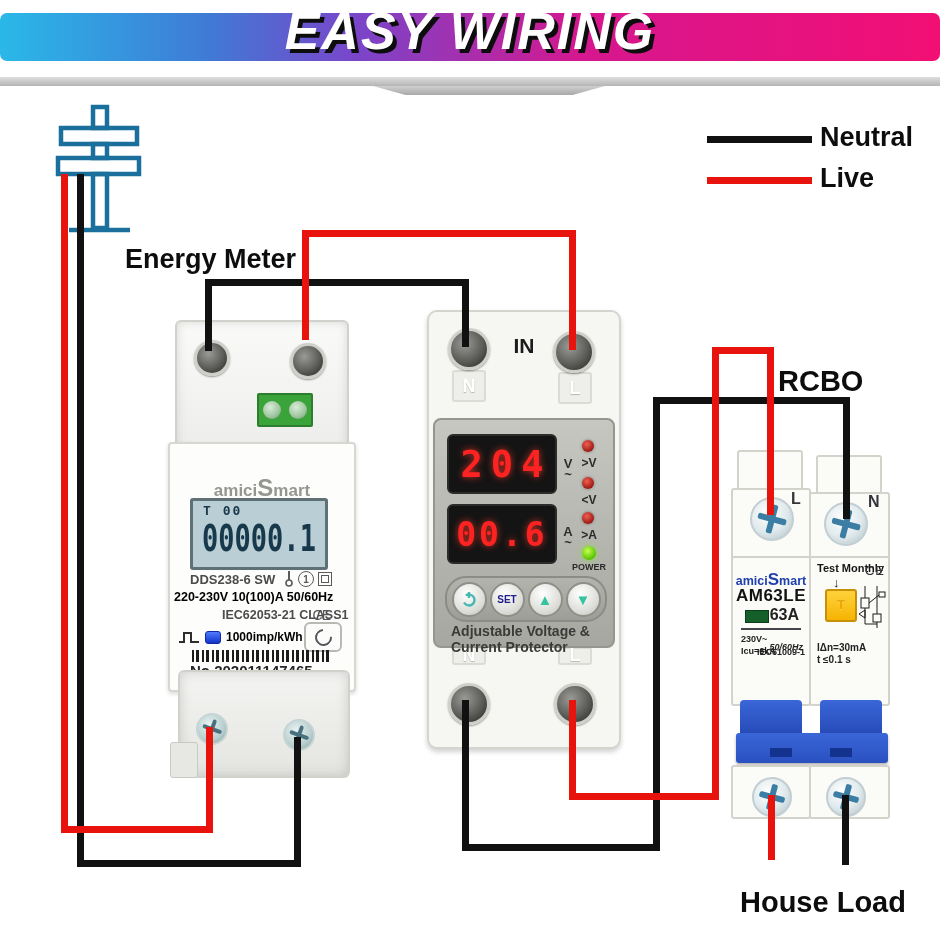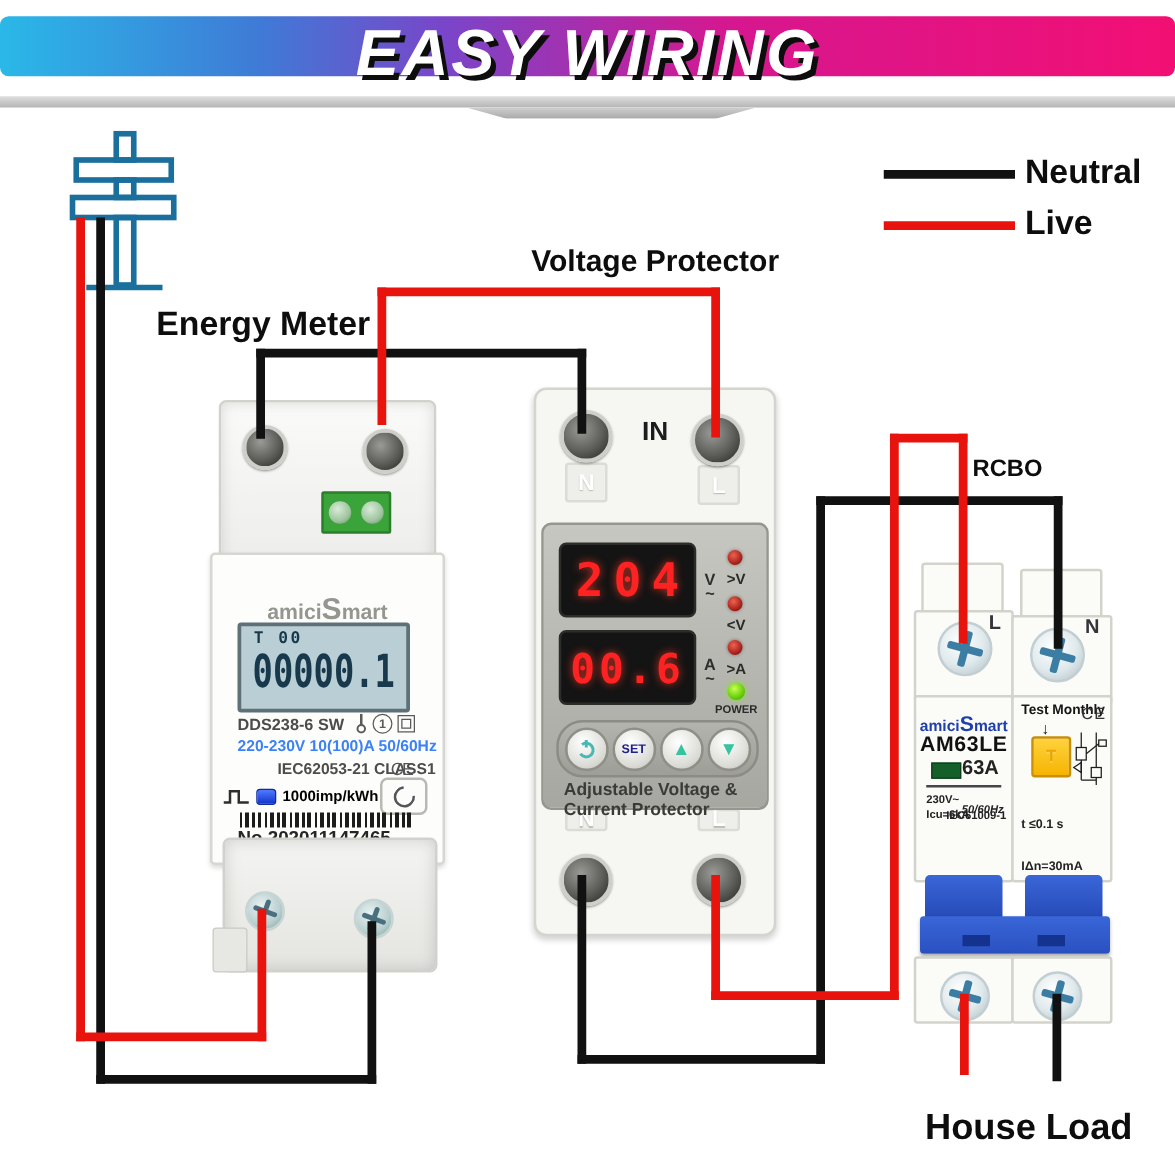--- a/index.html
+++ b/index.html
@@ -2,21 +2,21 @@
 <html><head>
 <meta charset="utf-8">
 <style>
   html,body{margin:0;padding:0;background:#ffffff;}
   #canvas{position:relative;width:940px;height:940px;background:#ffffff;overflow:hidden;
           font-family:"Liberation Sans",sans-serif;}
 
   
   .banner{position:absolute;left:0;top:13px;width:940px;height:48px;border-radius:7px;
           background:linear-gradient(90deg,#2ab8e8 0%,#3f7bd6 22%,#7a45c9 38%,#d6178f 62%,#f20f74 100%);
-          display:flex;align-items:flex-start;justify-content:center;}
+          display:flex;align-items:flex-end;justify-content:center;}
   .banner-title{color:#fff;font-size:52px;font-weight:bold;font-style:italic;letter-spacing:2px;
           text-shadow:4px 4px 0 #0d0d0d;}
   .banner-ribbon{position:absolute;left:0;top:77px;width:940px;height:9px;
           background:linear-gradient(#dedede,#b5b5b5);}
   .banner-ribbon-notch{position:absolute;left:373px;top:86px;width:232px;height:9px;
           background:linear-gradient(#cfcfcf,#a9a9a9);
           clip-path:polygon(0 0,100% 0,86% 100%,14% 100%);}
 
   
   .legend-line{position:absolute;height:7px;width:105px;left:707px;}
@@ -65,21 +65,21 @@
           font-family:"DejaVu Sans Mono",monospace;letter-spacing:2px;}
   .em-lcd-main{position:absolute;left:4px;top:16px;width:124px;text-align:center;font-size:27px;font-weight:bold;
           font-family:"DejaVu Sans Mono",monospace;transform:scaleY(1.35);transform-origin:top;}
   .em-line{position:absolute;width:100%;text-align:left;color:#4c4c4a;font-weight:bold;}
   .em-model{left:20px;top:128px;font-size:13px;}
   .em-icons{position:absolute;right:22px;top:127px;display:flex;gap:4px;align-items:center;}
   .icon-c1{width:14px;height:14px;border:1.5px solid #5a5a58;border-radius:50%;font-size:10px;color:#5a5a58;
           display:flex;align-items:center;justify-content:center;font-weight:bold;}
   .icon-sq{width:12px;height:12px;border:1.5px solid #5a5a58;display:flex;align-items:center;justify-content:center;}
   .icon-sq i{width:6px;height:6px;border:1.5px solid #5a5a58;display:block;}
-  .em-ratings{left:20px;top:146px;font-size:12.5px;color:#3b82f6;}
+  .em-ratings{left:4px;top:146px;font-size:12.5px;color:#000000;}
   .em-standard{left:20px;top:164px;font-size:12.5px;margin-left:32px;}
   .em-ce{position:absolute;right:24px;top:163px;font-size:14px;color:#55555a;font-weight:normal;letter-spacing:-1px;}
   .em-pulse-row{position:absolute;left:8px;top:182px;width:170px;height:22px;display:flex;align-items:center;gap:5px;}
   .em-led{width:14px;height:11px;border-radius:3px;background:linear-gradient(#4f7bff,#1234c8);border:1px solid #0e2a9e;}
   .em-imp{font-size:12px;font-weight:bold;color:#000000;}
   .em-btn{position:absolute;right:12px;top:178px;width:34px;height:26px;background:#fcfcfb;border:2px solid #b9b9b4;
           border-radius:6px;display:flex;align-items:center;justify-content:center;}
   .em-btn i{width:13px;height:13px;border:2px solid #55555a;border-radius:50%;border-top-color:transparent;display:block;transform:rotate(40deg);}
   .em-barcode{position:absolute;left:22px;top:206px;width:138px;height:12px;
           background:repeating-linear-gradient(90deg,#1c1c1c 0 2px,transparent 2px 4px,#1c1c1c 4px 7px,transparent 7px 10px);}
@@ -305,21 +305,21 @@
       <rect x="4" y="14" width="8" height="10"></rect>
         <rect x="22" y="8" width="6" height="5"></rect>
       <line x1="12" y1="19" x2="22" y2="11"></line>
       <line x1="8" y1="24" x2="8" y2="40"></line>
         <line x1="20" y1="14" x2="20" y2="30"></line>
       <rect x="16" y="30" width="8" height="8"></rect>
       <path d="M2,30 L8,26 L8,34 Z"></path>
       <line x1="8" y1="40" x2="20" y2="40"></line>
         <line x1="20" y1="38" x2="20" y2="44"></line>
     </svg>
-    <div class="rc-small" style="left:6px;top:84px;font-size:10px;margin-top:46px;">IΔn=30mA</div>
+    <div class="rc-small" style="left:6px;top:84px;font-size:10px;">IΔn=30mA</div>
     <div class="rc-small" style="left:6px;top:96px;font-size:10px;">t ≤0.1 s</div>
   </div>
 
   <div class="rc-blue-rocker" style="left:740px;top:700px;width:62px;"></div>
   <div class="rc-blue-rocker" style="left:820px;top:700px;width:62px;"></div>
   <div class="rc-blue-bar"></div>
   <div class="rc-slot" style="left:770px;"></div>
   <div class="rc-slot" style="left:830px;"></div>
 
   <div class="rc-pole" style="left:731px;top:765px;width:76px;height:50px;"></div>
@@ -350,17 +350,16 @@
   <div class="wire red" style="left:302px;top:230px;width:274px;height:7px;"></div>
   <div class="wire red" style="left:569px;top:230px;width:7px;height:120px;"></div>
   <div class="wire red" style="left:569px;top:700px;width:7px;height:100px;"></div>
   <div class="wire red" style="left:569px;top:793px;width:150px;height:7px;"></div>
   <div class="wire red" style="left:712px;top:347px;width:7px;height:453px;"></div>
   <div class="wire red" style="left:712px;top:347px;width:62px;height:7px;"></div>
   <div class="wire red" style="left:767px;top:347px;width:7px;height:168px;"></div>
   <div class="wire red" style="left:768px;top:795px;width:7px;height:65px;"></div>
 
   <div class="lbl" style="left:125px;top:244px;font-size:27px;">Energy Meter</div>
-  <div class="lbl" style="left:425px;top:196px;font-size:24px;">Voltage Protector</div>
-  <div class="lbl" style="left:778px;top:365px;font-size:19px;">RCBO</div>
+  <div class="lbl" style="left:778px;top:365px;font-size:29px;">RCBO</div>
   <div class="lbl" style="left:740px;top:886px;font-size:29px;">House Load</div>
 
 </div>
 
 </body></html>

